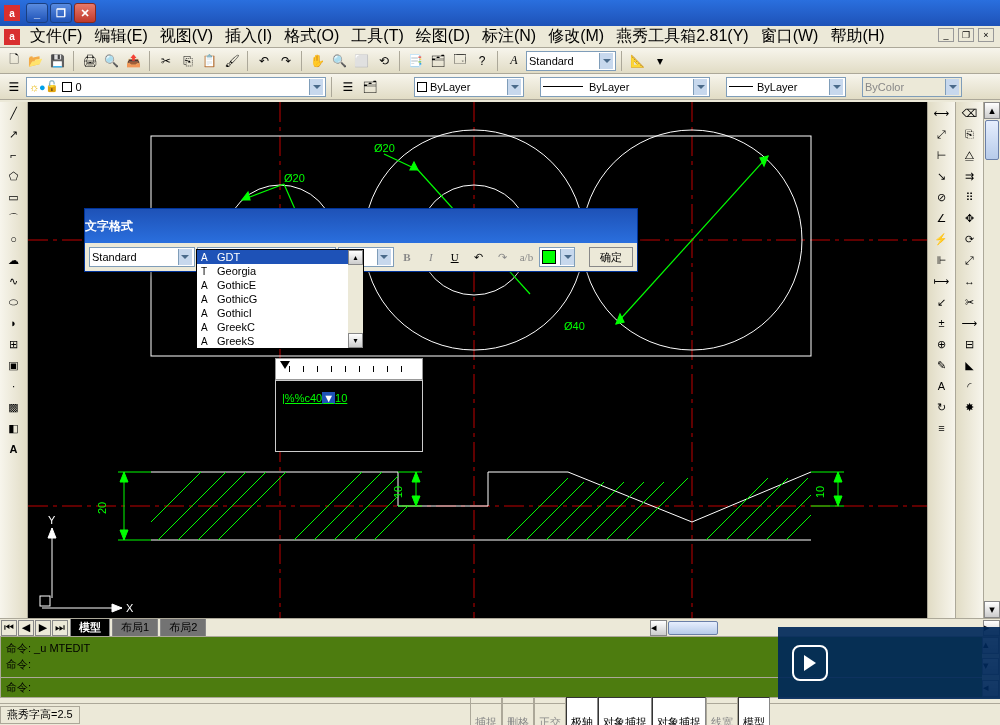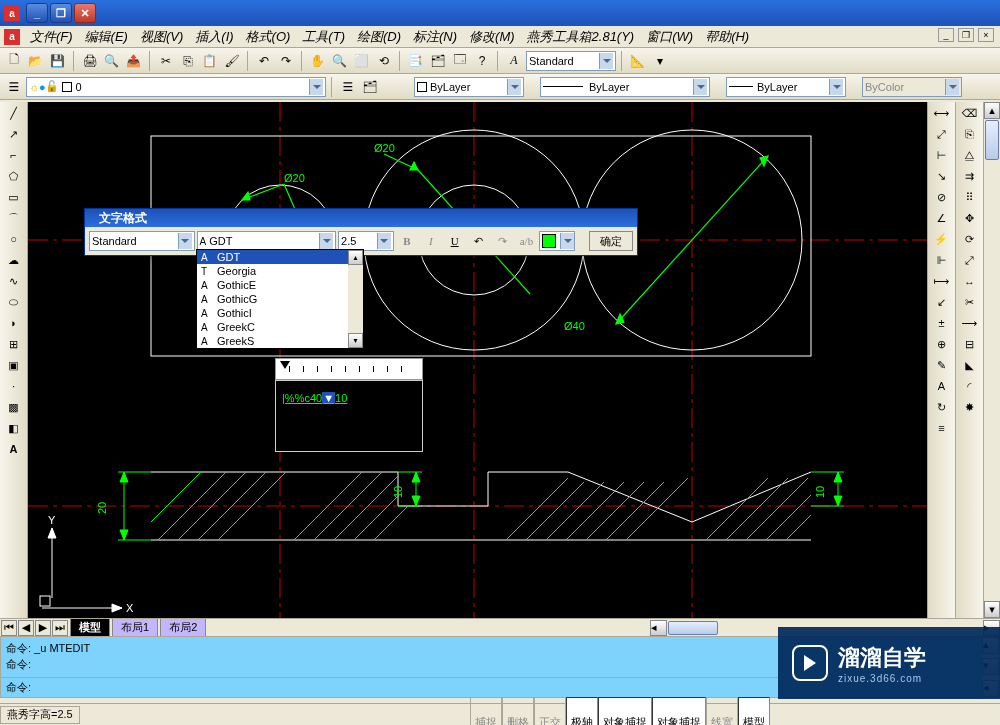--- a/index.html
+++ b/index.html
@@ -9,21 +9,21 @@
 .titlebar { height: 26px; background: linear-gradient(to bottom, #2a6fde 0%, #1e52b7 100%); display: flex; align-items: center; padding: 0 4px; color: #fff; }
 .titlebar .app-icon { width: 16px; height: 16px; background: #d92f2f; display: inline-flex; align-items: center; justify-content: center; font-weight: bold; color: #fff; font-size: 10px; margin-right: 6px; }
 .titlebar .title { flex: 1; font-weight: bold; font-size: 13px; }
 .titlebar .win-btns { display: flex; gap: 2px; }
 .titlebar .win-btn { width: 22px; height: 20px; background: linear-gradient(to bottom, #5a8ce0, #1e52b7); border: 1px solid #1a3f80; border-radius: 3px; display: flex; align-items: center; justify-content: center; color: #fff; font-weight: bold; cursor: pointer; }
 .titlebar .win-btn.close { background: linear-gradient(to bottom, #e8796a, #c0392b); border-color: #8a2a1c; }
 
 
 .menubar { height: 22px; background: #ece9d8; display: flex; align-items: center; padding: 0 4px; border-bottom: 1px solid #aca899; position: relative; }
 .menubar .app-icon2 { width: 16px; height: 16px; background: #d92f2f; display: inline-flex; align-items: center; justify-content: center; color: #fff; font-weight: bold; font-size: 10px; margin-right: 6px; }
-.menubar .mitem { padding: 18px 4px; font-size: 13px; cursor: pointer; margin-right: 4px; font-style: italic; }
+.menubar .mitem { padding: 18px 4px; font-size: 16px; cursor: pointer; margin-right: 4px; }
 .menubar .right-btns { position: absolute; right: 6px; top: 2px; display: flex; gap: 4px; }
 .menubar .right-btns .rb { width: 16px; height: 14px; border: 1px solid #999; background: #ece9d8; display:flex;align-items:center;justify-content:center;font-size:9px; }
 
 
 .toolbar { height: 26px; background: linear-gradient(to bottom, #f7f5ec, #e1dcc5); border-bottom: 1px solid #aca899; display: flex; align-items: center; padding: 0 4px; gap: 2px; }
 .tbtn { width: 20px; height: 20px; border: 1px solid transparent; display: flex; align-items: center; justify-content: center; cursor: pointer; font-size: 12px; }
 .tsep { width: 2px; height: 20px; border-left: 1px solid #aca899; margin: 0 3px; }
 .combo { height: 20px; border: 1px solid #7f9db9; background: #fff; display: flex; align-items: center; padding: 0 2px; font-size: 11px; }
 .combo .dd { width: 14px; height: 16px; background: #c7d8ed; border-left: 1px solid #7f9db9; display: flex; align-items: center; justify-content: center; margin-left: auto; cursor:pointer; }
 .combo .dd::after { content: ""; width: 0; height: 0; border-left: 4px solid transparent; border-right: 4px solid transparent; border-top: 4px solid #4a6a8a; }
@@ -36,42 +36,42 @@
 
 
 .canvas-wrap { position: absolute; left: 28px; top: 102px; right: 73px; height: 516px; background: #000; overflow: hidden; }
 .canvas-scroll-v { position: absolute; right: 0; top: 102px; width: 17px; height: 516px; background: #ece9d8; border-left: 1px solid #aca899; }
 .canvas-scroll-v .sb-btn { height: 17px; background: linear-gradient(#fff,#ccc); border: 1px solid #888; display:flex;align-items:center;justify-content:center; }
 .canvas-scroll-v .sb-thumb { position:absolute; top:18px; left:1px; right:1px; height:40px; background: linear-gradient(#e6eefd,#b7cbea); border:1px solid #6a7fa8; border-radius:2px; }
 
 
 .tabstrip { position: absolute; left: 0; top: 618px; right: 0; height: 18px; background: #ece9d8; border-top: 1px solid #aca899; display: flex; align-items: center; font-size: 11px; }
 .tabstrip .navbtn { width: 16px; height: 16px; border: 1px solid #888; background: #ece9d8; margin-left: 1px; display:flex;align-items:center;justify-content:center;}
-.tabstrip .tab { padding: 1px 8px; border: 1px solid #888; border-top: none; background: #c4b5fd; margin-left: 2px; cursor:pointer; }
+.tabstrip .tab { padding: 1px 8px; border: 1px solid #888; border-top: none; background: #737373; margin-left: 2px; cursor:pointer; }
 .tabstrip .tab.active { background: #000; color: #fff; font-weight: bold; }
 .tabstrip .hscroll { margin-left: auto; width: 350px; height: 16px; background: #ece9d8; display: flex; }
 .tabstrip .hscroll .hb { width: 17px; height: 16px; border: 1px solid #888; background: linear-gradient(#fff,#ccc); }
 .tabstrip .hscroll .htrack { flex:1; background:#ece9d8; position:relative; }
 .tabstrip .hscroll .hthumb { position:absolute; left:1px; top:1px; bottom:1px; width:50px; background: linear-gradient(#e6eefd,#b7cbea); border:1px solid #6a7fa8; border-radius:2px; }
 
 
-.cmdwin { position: absolute; left: 0; top: 636px; right: 0; height: 62px; background: #7dd3fc; border: 1px solid #aca899; font-family: "SimSun", monospace; font-size: 12px; }
+.cmdwin { position: absolute; left: 0; top: 636px; right: 0; height: 62px; background: #4d7c0f; border: 1px solid #aca899; font-family: "SimSun", monospace; font-size: 12px; }
 .cmdwin .cmdline { position: absolute; left: 5px; right: 17px; white-space: pre; color: #000; }
 .cmdwin .cmd-scroll-v { position: absolute; right: 0; top: 0; bottom: 0; width: 17px; background: #ece9d8; }
 .cmdwin .sb-btn { height: 17px; background: linear-gradient(#fff,#ccc); border: 1px solid #888; }
 
 
 .statusbar { position: absolute; left: 0; bottom: 0; right: 0; height: 22px; background: #ece9d8; border-top: 1px solid #aca899; display: flex; align-items: center; font-size: 12px; }
 .statusbar .cell { border: 1px solid #aca899; padding: 1px 6px; margin-right: 0; height: 18px; display: flex; align-items: center; }
 .statusbar .toggle { border: 1px solid #aca899; padding: 17px 4px; height: 18px; color: #888; cursor:pointer; }
 .statusbar .toggle.active { background: #fff; border: 1px inset #888; color: #000; }
 
 
 .txtfmt { position: absolute; left: 84px; top: 208px; width: 554px; background: #ece9d8; border: 1px solid #003399; box-shadow: 2px 2px 6px rgba(0,0,0,0.4); z-index: 50; }
-.txtfmt .tf-title { height: 18px; background: linear-gradient(to bottom,#1e52b7,#2a6fde); color: #fff; font-weight: bold; font-size: 12px; padding: 0 14px; display:flex; align-items:center; }
+.txtfmt .tf-title { height: 34px; background: linear-gradient(to bottom,#1e52b7,#2a6fde); color: #fff; font-weight: bold; font-size: 12px; padding: 0 0; display:flex; align-items:center; }
 .txtfmt .tf-body { height: 28px; display: flex; align-items: center; padding: 0 4px; gap: 2px; }
 .tf-combo { height: 20px; border: 1px solid #7f9db9; background: #fff; display: flex; align-items: center; padding: 0 2px; font-size: 11px; }
 .tf-combo .dd { width: 14px; height: 16px; background: #c7d8ed; border-left: 1px solid #7f9db9; display: flex; align-items: center; justify-content: center; margin-left: auto; cursor:pointer; }
 .tf-combo .dd::after { content: ""; width: 0; height: 0; border-left: 4px solid transparent; border-right: 4px solid transparent; border-top: 4px solid #4a6a8a; }
 .tf-btn { width: 22px; height: 20px; display:flex;align-items:center;justify-content:center; border: 1px solid transparent; cursor:pointer; font-family: "Times New Roman", serif; }
 .tf-ok { width: 44px; height: 20px; border: 1px solid #888; background: #ece9d8; cursor:pointer; display:flex;align-items:center;justify-content:center; }
 .color-swatch { width: 14px; height: 14px; background: #00ff00; border: 1px solid #000; margin:0 2px; }
 
 
 .fontlist { position: absolute; left: 196px; top: 249px; width: 168px; background: #fff; border: 1px solid #000; z-index: 60; font-size: 12px; }
@@ -483,17 +483,13 @@
   <div class="toggle active">极轴</div>
   <div class="toggle active">对象捕捉</div>
   <div class="toggle active">对象捕捉</div>
   <div class="toggle">线宽</div>
   <div class="toggle active">模型</div>
   <div style="width:230px"></div>
 </div>
 
 <div class="watermark">
   <div class="wm-icon"></div>
-  <div>
-    <div class="wm-text1">溜溜自学</div>
-    <div class="wm-text2">zixue.3d66.com</div>
-  </div>
 </div>
 
 </body></html>

